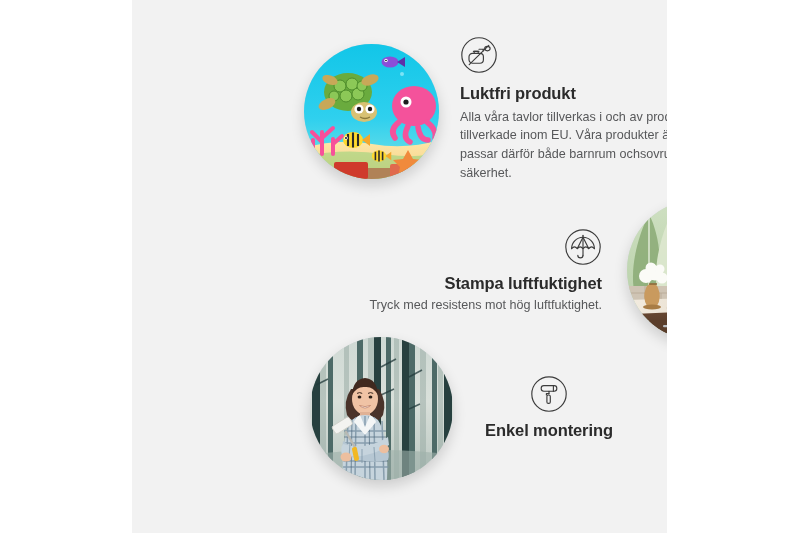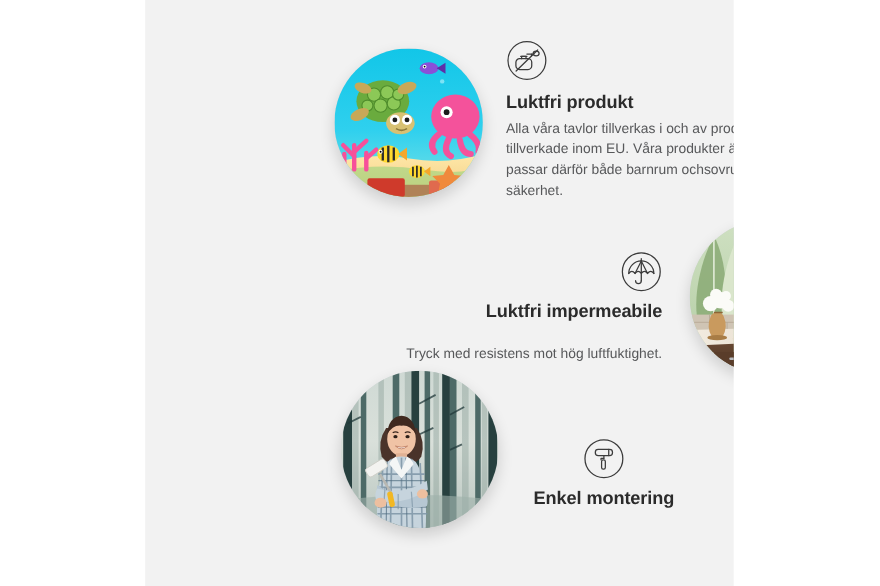--- a/index.html
+++ b/index.html
@@ -61,21 +61,21 @@
   }
   .f-body {
     font-size: 12.6px;
     color: #57585a;
     line-height: 1.48;
     margin: 4px 0 0 0;
   }
   .f-sub {
     font-size: 12.6px;
     color: #57585a;
-    margin: 19px 0 0 0;
+    margin: 3px 0 0 0;
     line-height: 1.4;
   }
 
   
   .icon-badge {
     width: 38px;
     height: 38px;
     display: block;
   }
   .icon-badge svg { display: block; width: 38px; height: 38px; }
@@ -93,21 +93,21 @@
     text-align: right;
   }
   #feature-waterproof .badge-row { display: flex; justify-content: flex-end; }
   #feature-waterproof .f-title { margin-top: 7px; }
   #medallion-bathroom {
     left: 495px; top: 200px; width: 140px; height: 140px;
   }
 
   
   #feature-easy {
-    left: 312px; top: 398px; width: 210px;
+    left: 312px; top: 375px; width: 210px;
     text-align: center;
   }
   #feature-easy .badge-row { display: flex; justify-content: center; }
   #feature-easy .f-title { margin-top: 7px; }
   #medallion-forest {
     left: 178px; top: 337px; width: 143px; height: 143px;
   }
 </style>
 </head>
 <body>
@@ -338,21 +338,21 @@
             <path d="M19 9.2 L24.7 20.6"></path>
 
             <path d="M19 9.2 L19 27.2"></path>
 
             <path d="M19 27.2 a2.6 2.6 0 0 1 -5.2 0"></path>
 
             <path d="M19 9.2 L19 7.2"></path>
           </svg>
         </span>
       </div>
-      <p class="f-title">Luktfri impermeabile</p>
+      <p class="f-title">Stampa luftfuktighet</p>
       <p class="f-sub">Tryck med resistens mot hög luftfuktighet.</p>
     </div>
 
     <div class="medallion" id="medallion-forest">
       <svg class="art" viewBox="0 0 143 143" preserveAspectRatio="xMidYMid slice">
         <defs>
           <linearGradient id="fogG" x1="0" y1="0" x2="0" y2="1">
             <stop offset="0%" stop-color="#cfd9d4"></stop>
             <stop offset="45%" stop-color="#d9e0da"></stop>
             <stop offset="100%" stop-color="#b9c6c0"></stop>

